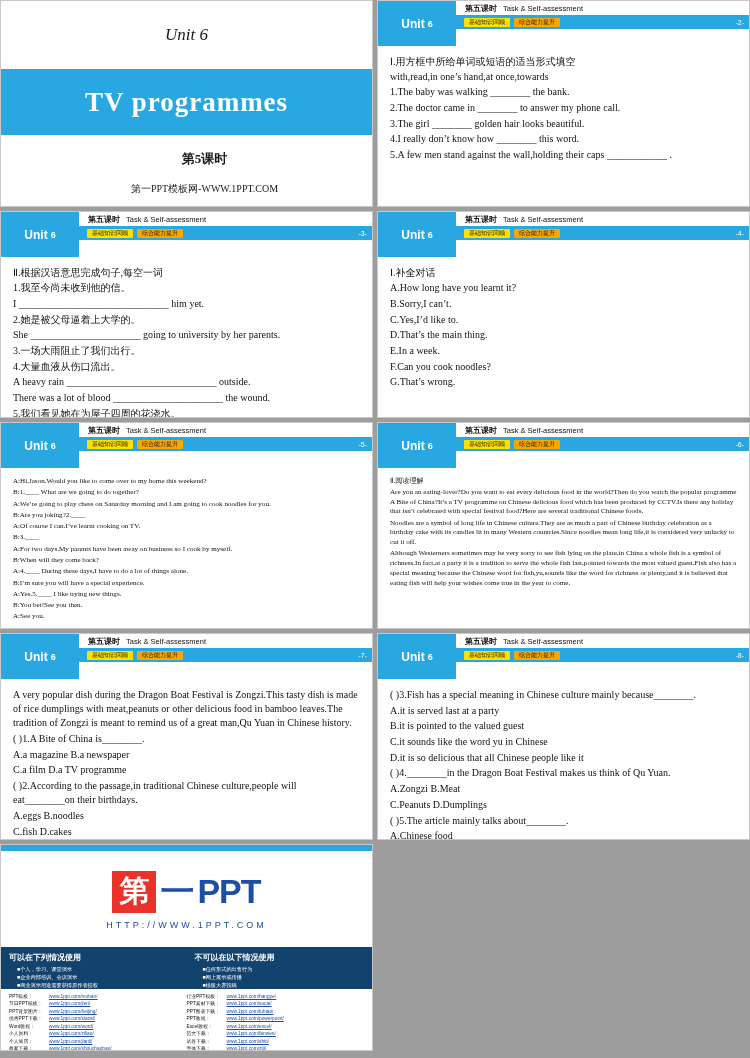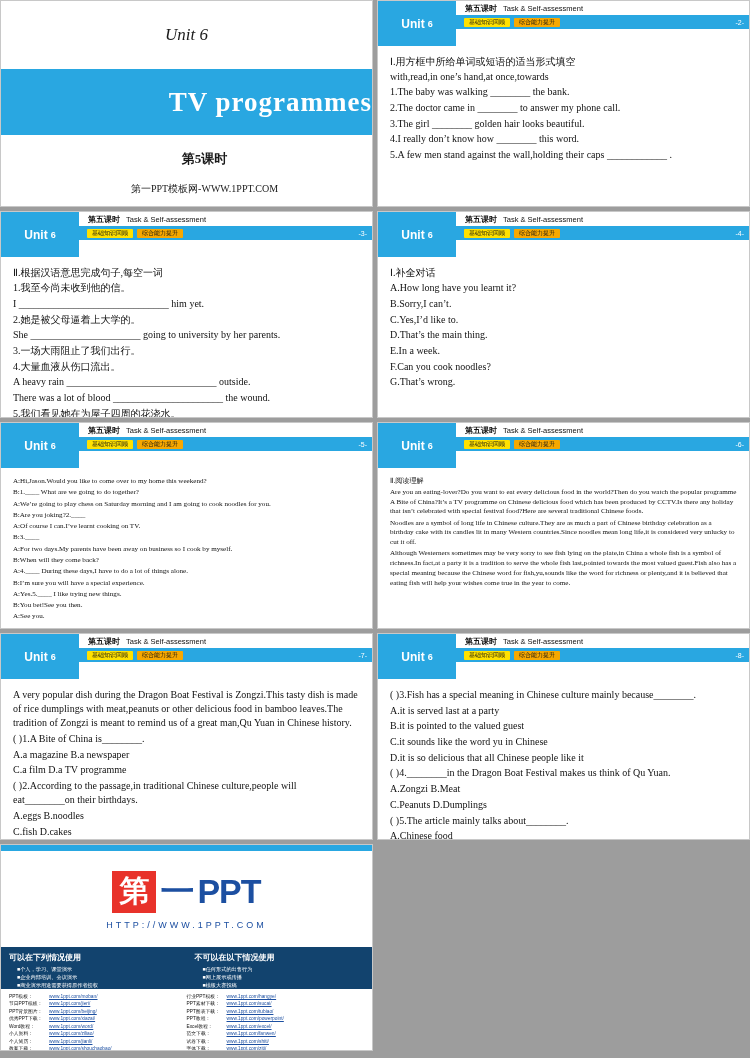--- a/index.html
+++ b/index.html
@@ -29,21 +29,21 @@
   .s1-top {
     height:68px;
     display:flex; align-items:center; justify-content:center;
     background:#fff;
     font-style:italic;
   }
   .s1-unit { font-size:17px; color:#1a1a1a; font-family:"Liberation Serif", serif; }
   .s1-band {
     background:#29a7e1;
     height:66px;
-    display:flex; align-items:center; justify-content:flex-end;
+    display:flex; align-items:center; justify-content:center;
   }
   .s1-band-title {
     color:#ffffff; font-size:27px; font-weight:bold;
     letter-spacing:1px;
     font-family:"Liberation Serif", serif;
   }
   .s1-bottom {
     height:75px;
     display:flex; flex-direction:column; align-items:center; justify-content:center;
     gap:14px;

